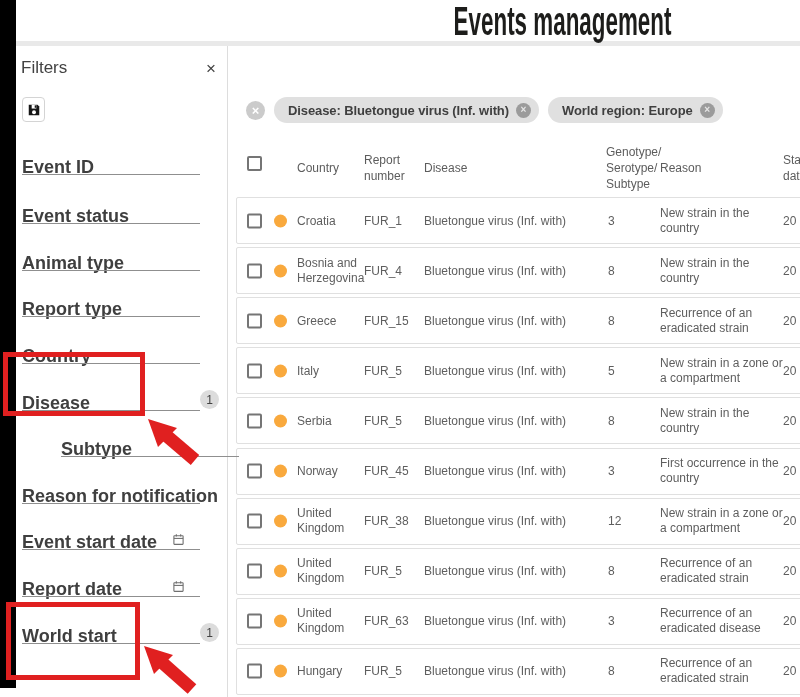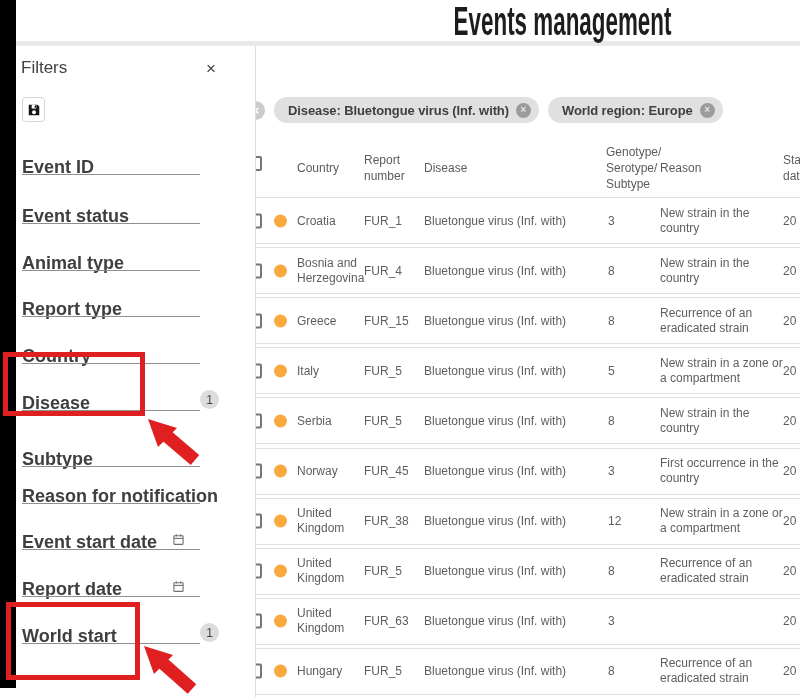--- a/index.html
+++ b/index.html
@@ -27,21 +27,21 @@
   }
   .page-title-wrap span {
     display: inline-block;
     font-size: 40px; font-weight: 700; color: #1d1d1b;
     transform: scaleX(0.56); transform-origin: center top;
     letter-spacing: 0px; line-height: 38px;
   }
 
   
   .sidebar {
-    position: absolute; left: 16px; top: 46px; width: 240px; height: 651px;
+    position: absolute; left: 16px; top: 46px; width: 212px; height: 651px;
     background: #fff; border-right: 1px solid #ddd; z-index: 4;
   }
   .sb-title-row {
     position: absolute; left: 5px; top: 12px; width: 200px;
     display: flex; justify-content: space-between; align-items: center;
   }
   .sb-title { font-size: 17px; color: #424242; }
   .sb-close {
     font-size: 17px; color: #424242; cursor: pointer; padding-right: 5px;
     line-height: 17px;
@@ -190,21 +190,21 @@
     <span class="filter-label">Country</span>
     <span class="filter-underline"></span>
 
   </div>
       <div class="filter-field" style="top: 347px;">
     <span class="filter-label">Disease</span>
     <span class="filter-underline"></span>
     <span class="filter-badge">1</span>
 
   </div>
-      <div class="filter-field" style="top: 403px;">
+      <div class="filter-field" style="top: 393px; margin-left: 39px;">
     <span class="filter-label">Subtype</span>
     <span class="filter-underline"></span>
 
   </div>
       <div class="filter-field" style="top: 440px;">
     <span class="filter-label">Reason for notification</span>
     <span class="filter-underline"></span>
 
   </div>
       <div class="filter-field" style="top: 486px;">
@@ -346,20 +346,21 @@
     <span class="cell c-reason">Recurrence of an eradicated strain</span>
     <span class="cell c-date">20</span>
   </div>
     <div class="row-card" style="top: 597.8px;">
     <div class="cell c-check checkbox"></div>
     <div class="cell c-dot"></div>
     <span class="cell c-country">United Kingdom</span>
     <span class="cell c-report">FUR_63</span>
     <span class="cell c-disease">Bluetongue virus (Inf. with)</span>
     <span class="cell c-geno">3</span>
+    <span class="cell c-reason">Recurrence of an eradicated disease</span>
     <span class="cell c-date">20</span>
   </div>
     <div class="row-card" style="top: 647.9px;">
     <div class="cell c-check checkbox"></div>
     <div class="cell c-dot"></div>
     <span class="cell c-country">Hungary</span>
     <span class="cell c-report">FUR_5</span>
     <span class="cell c-disease">Bluetongue virus (Inf. with)</span>
     <span class="cell c-geno">8</span>
     <span class="cell c-reason">Recurrence of an eradicated strain</span>

